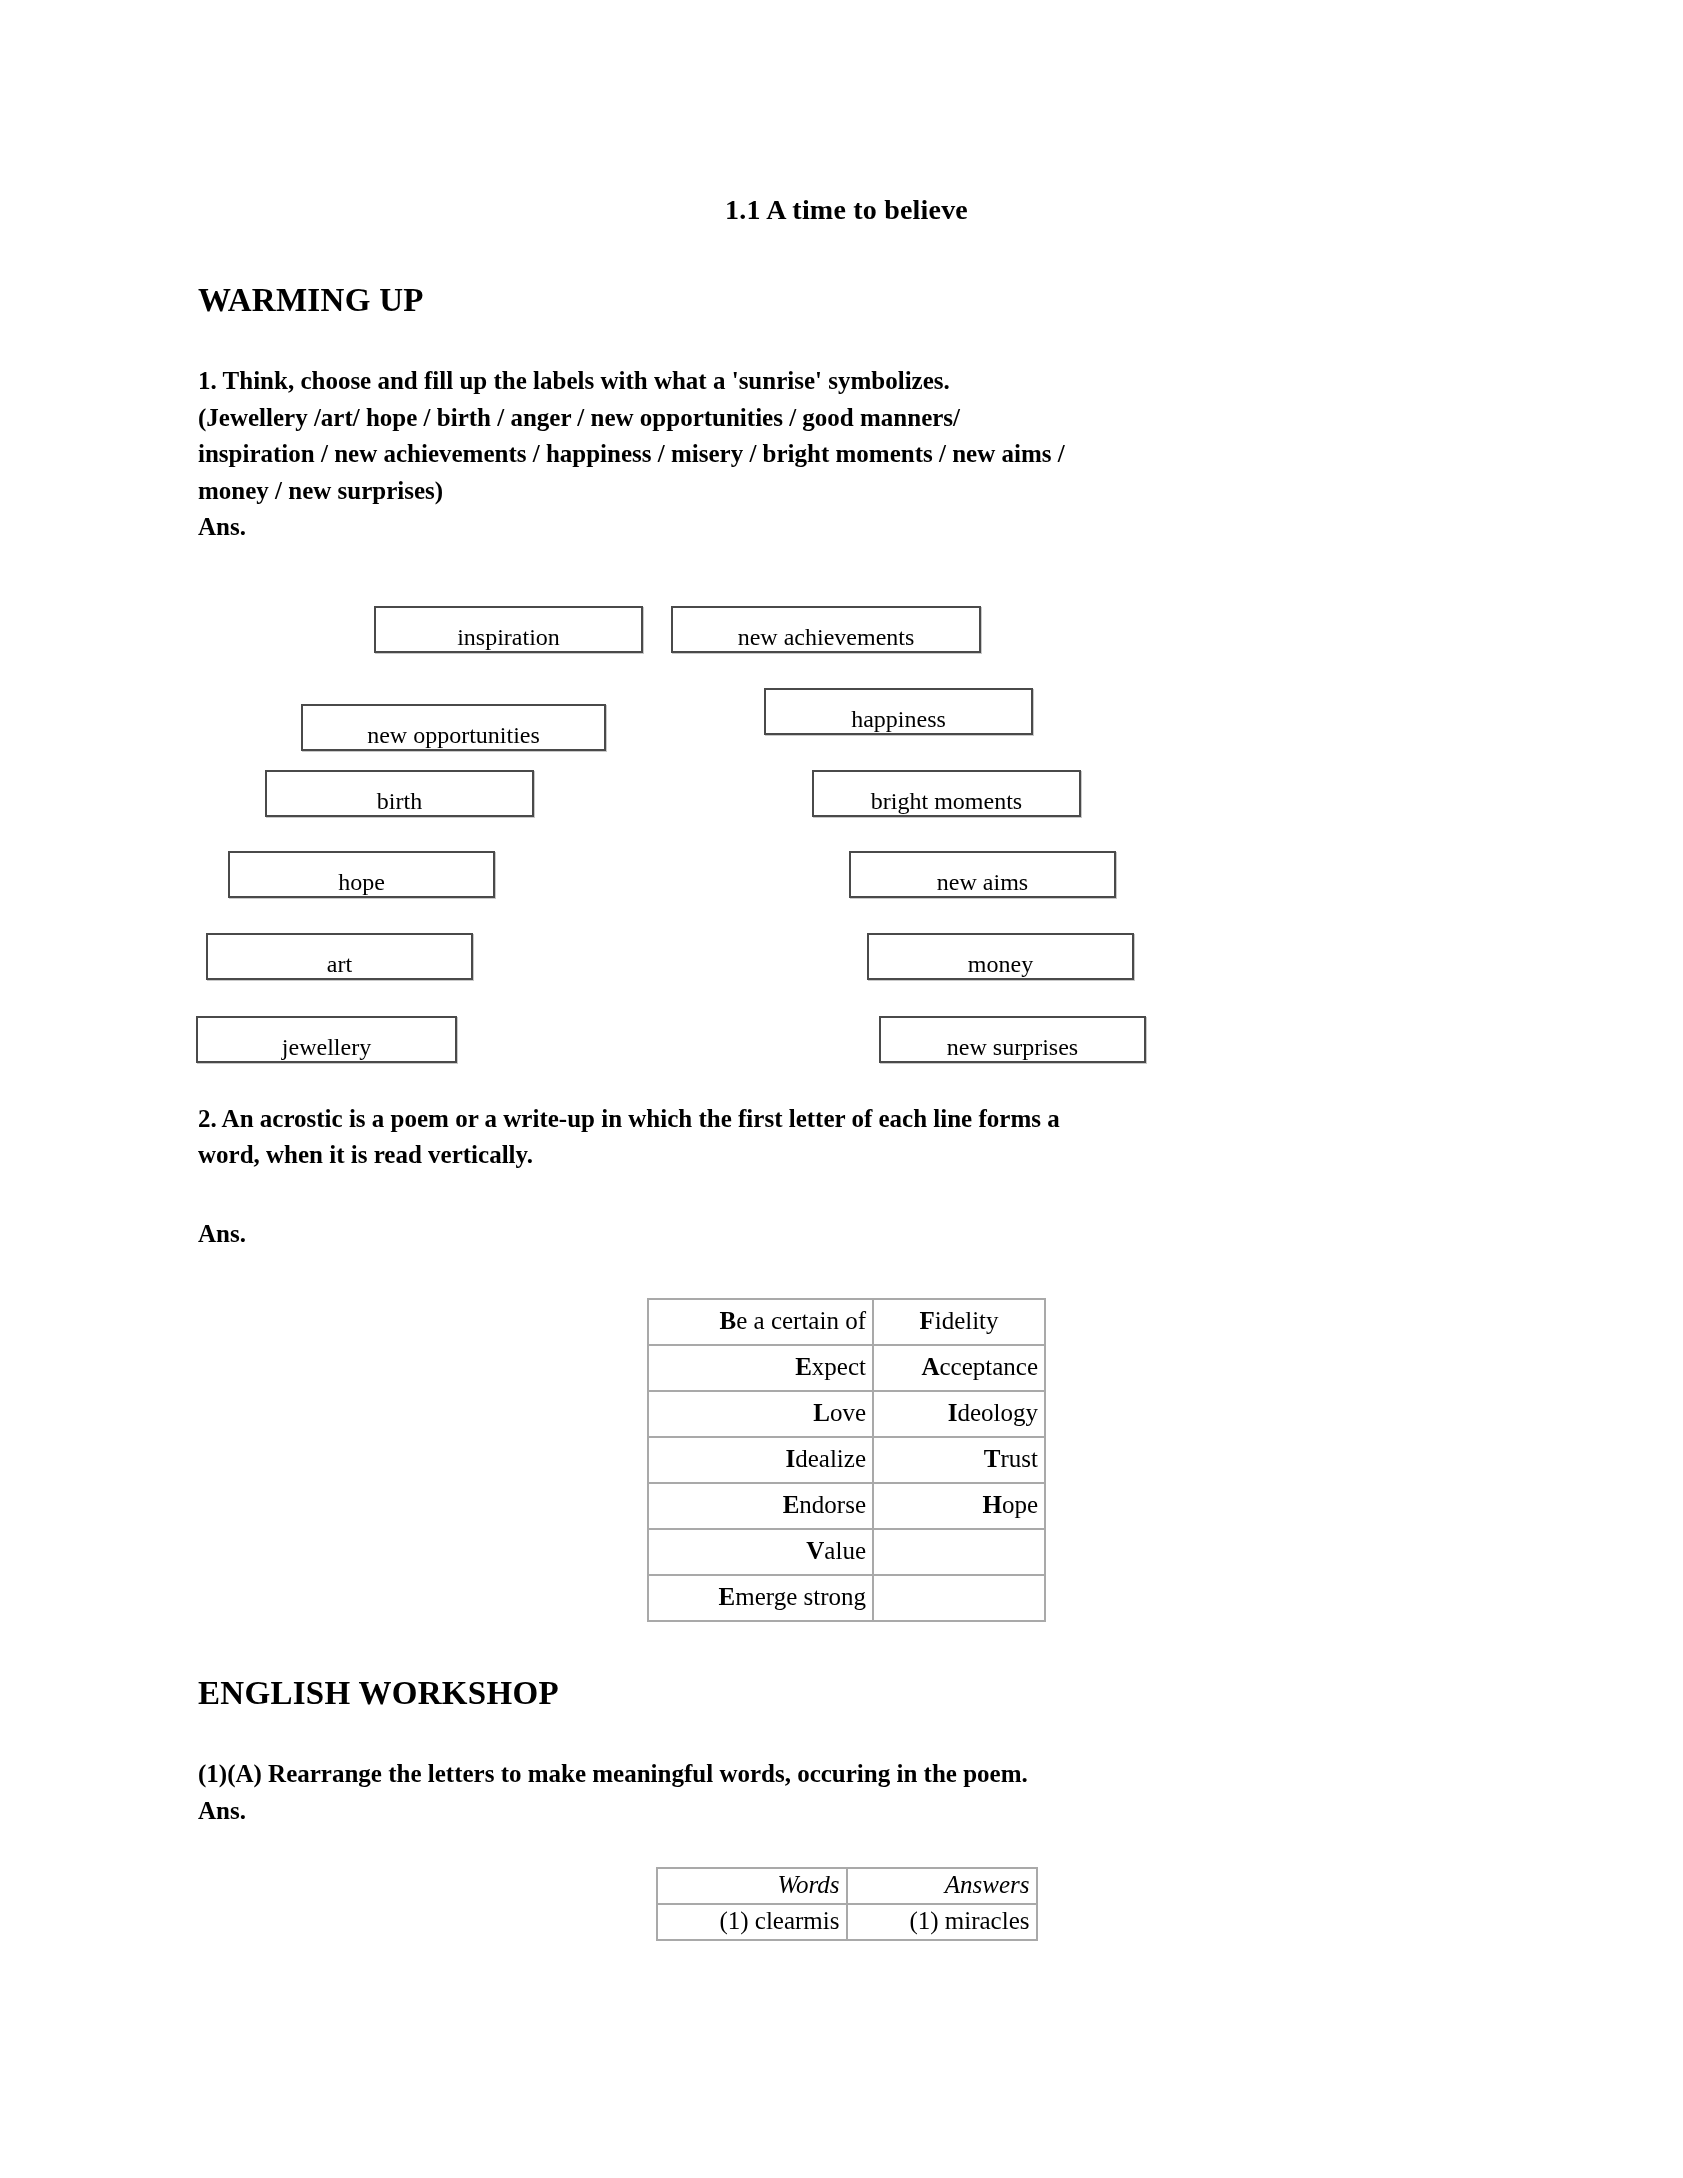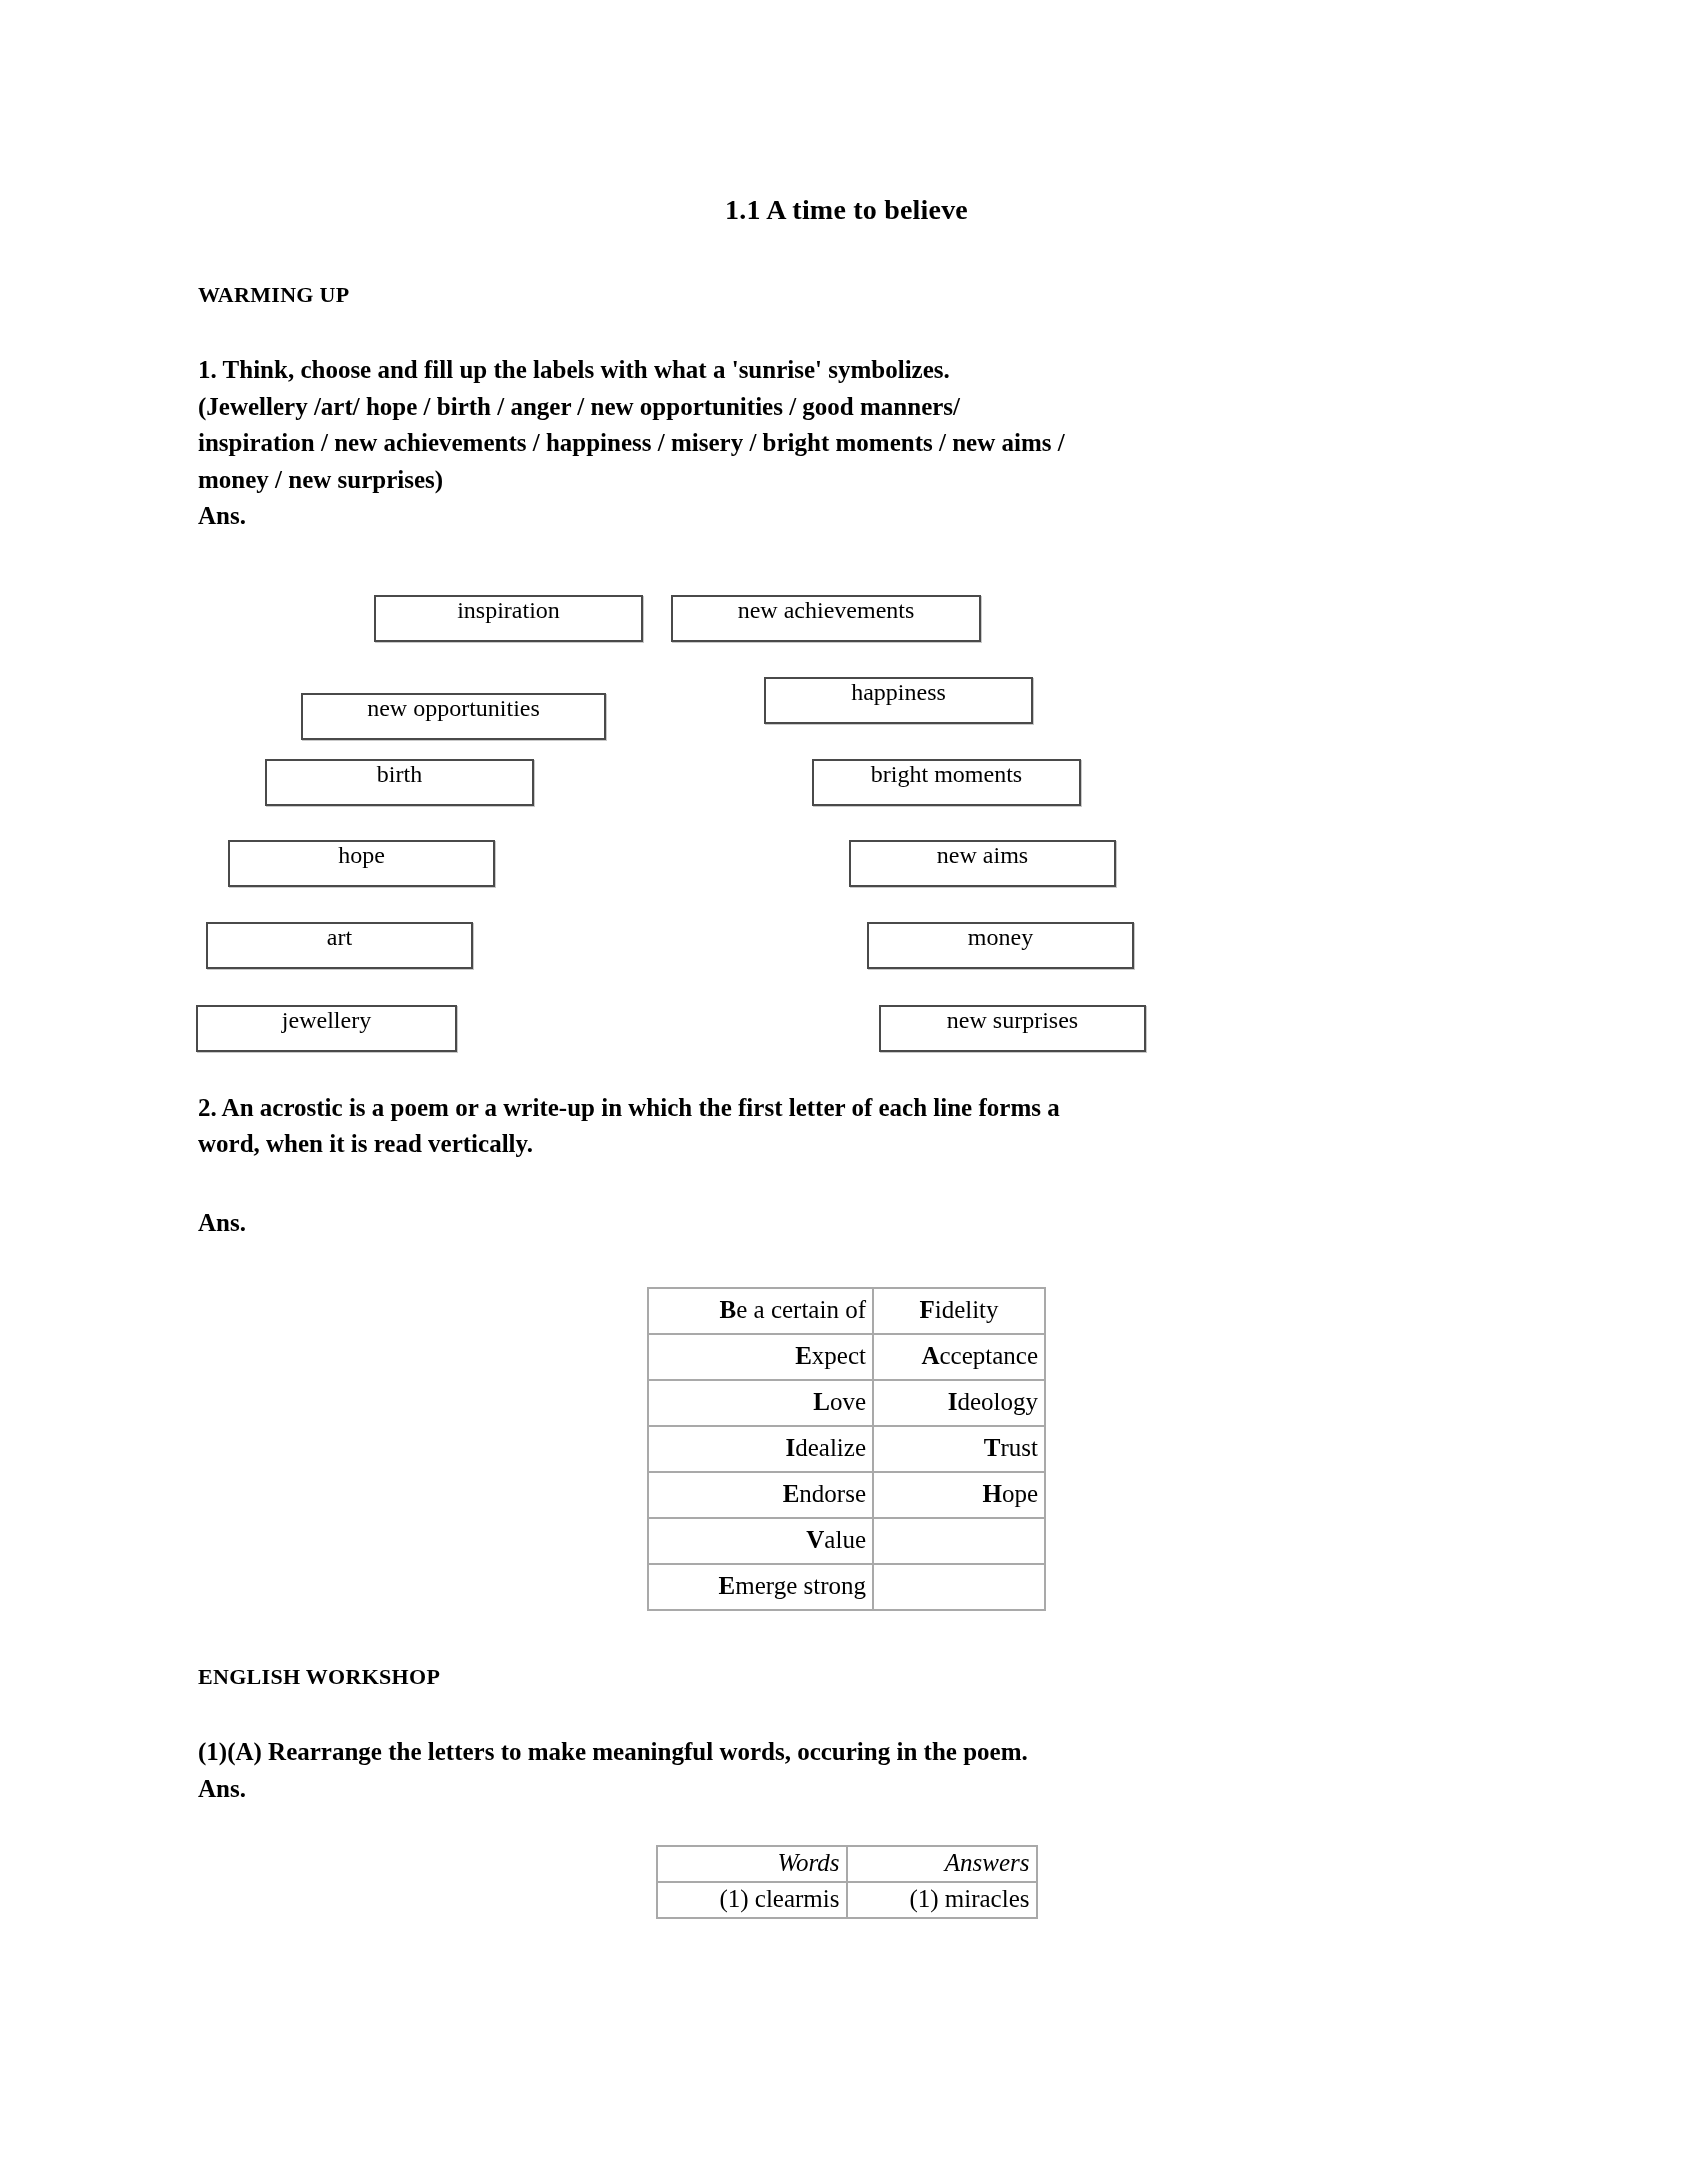--- a/index.html
+++ b/index.html
@@ -34,21 +34,21 @@
     text-align: center;
     font-size: 28px;
     font-weight: bold;
     margin: 0;
     padding-top: 194px;
     letter-spacing: 0.2px;
   }
 
   
   .section-head {
-    font-size: 22px;
+    font-size: 33px;
     font-weight: bold;
     margin-top: 56px;
     letter-spacing: 0.3px;
   }
   .para {
     font-size: 25px;
     font-weight: bold;
     line-height: 1.46;
     margin-top: 44px;
   }
@@ -66,21 +66,21 @@
     margin-top: 38px;
   }
   .lbl-box {
     position: absolute;
     border: 2px solid #4a4a4a;
     background: #ffffff;
     box-sizing: border-box;
     font-size: 24px;
     font-family: "Liberation Serif", "DejaVu Serif", serif;
     display: flex;
-    align-items: flex-start;
+    align-items: flex-end;
     justify-content: center;
     height: 47px;
     box-shadow: 1px 1px 0 #c9c9c9;
   }
 
   
   .tbl-wrap { display: flex; justify-content: center; }
   table.grid {
     border-collapse: collapse;
     font-size: 25px;

